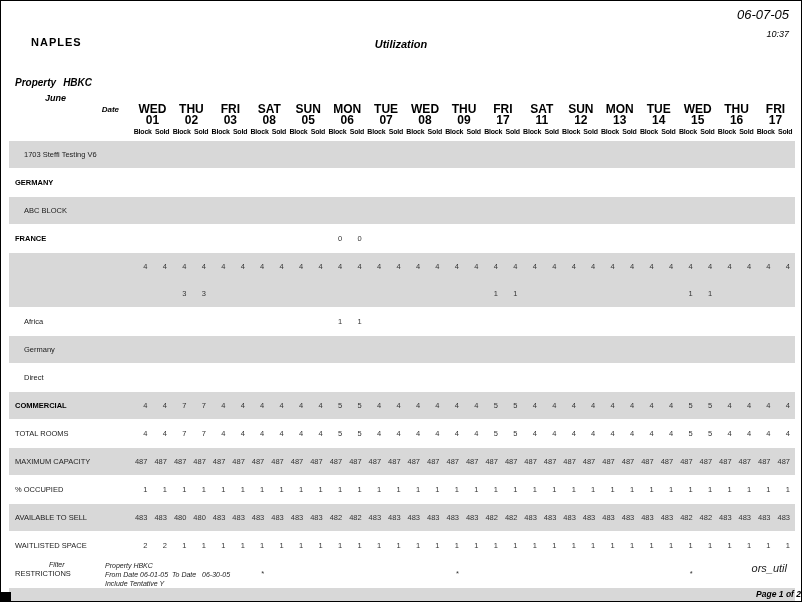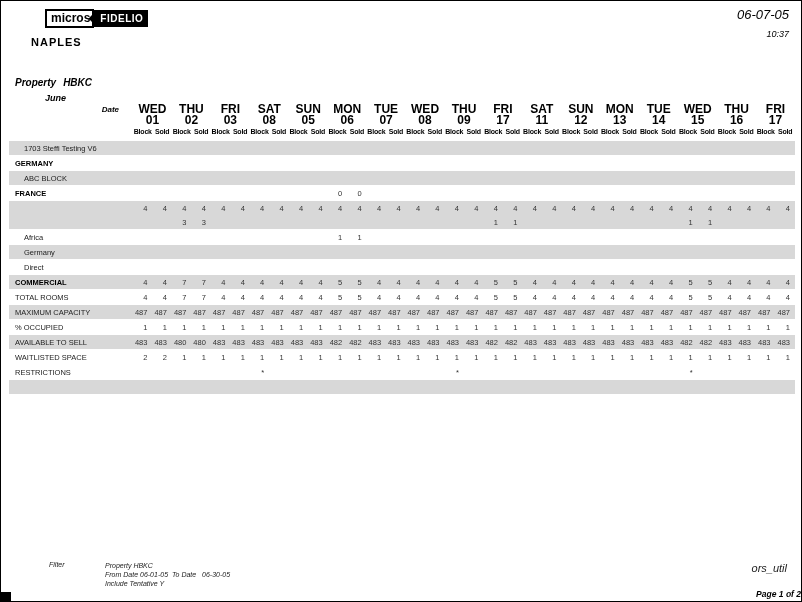--- a/index.html
+++ b/index.html
@@ -22,47 +22,43 @@
   .property-line .code { margin-left:7px; }
   .month { position:absolute; left:44px; top:92px; font-weight:bold; font-style:italic; font-size:9px; }
   
   .utable { position:absolute; left:8px; top:103px; width:786px; }
   .grid-row { display:grid; grid-template-columns:124px repeat(34, 1fr); align-items:center; }
   .hline { height:11px; line-height:11px; }
   .hline.bs { height:12px; line-height:12px; margin-bottom:3px; }
   .date-lbl { grid-column:1; text-align:right; padding-right:14px; font-style:italic; font-weight:bold; font-size:8px; }
   .hdr-day, .hdr-num { text-align:center; font-weight:bold; font-size:12px; }
   .hdr-bs { text-align:center; font-weight:bold; font-size:7px; letter-spacing:-0.2px; white-space:nowrap; overflow:hidden; }
-  .trow { height:14px; line-height:11px; margin-bottom:1px; font-size:8px; }
+  .trow { height:27px; line-height:11px; margin-bottom:1px; font-size:8px; }
   .trow.nogap { margin-bottom:0; }
   .trow.shade { background:#d8d8d8; }
   .lbl { grid-column:1; padding-left:6px; white-space:nowrap; overflow:hidden; font-size:7.5px; color:#222; }
   .lbl.indent { padding-left:15px; }
   .lbl.bold { font-weight:bold; color:#000; }
   .cell { text-align:right; padding-right:5px; font-size:7.5px; color:#333; white-space:nowrap; }
   
   .footer-filter { position:absolute; left:48px; top:560px; display:flex; font-size:7px; font-style:italic; color:#222; }
   .footer-filter .flabel { width:56px; }
   .footer-filter .flines div { white-space:pre; line-height:9px; }
   .page-info { position:absolute; left:0; right:0; top:560px; text-align:right; font-size:8.5px; font-style:italic; font-weight:bold;margin-top:28px; }
   .report-id { position:absolute; right:14px; top:561px; font-size:11px; font-style:italic; color:#222; }
   .corner-mark { position:absolute; left:0; bottom:0; width:10px; height:9px; background:#000; }
 </style>
 </head>
 <body>
 
 <div class="page">
 
-  <div class="logo">
-    <span class="logo-micros">micros</span>
-    <span class="logo-diamond"></span>
-    <span class="logo-fidelio">FIDELIO</span>
-  </div>
 
   <div class="office">NAPLES</div>
+  <div class="subtitle-center">Utilization</div>
   <div class="print-date">06-07-05</div>
   <div class="print-time">10:37</div>
 
   <div class="property-line">
     <span>Property</span><span class="code">HBKC</span>
   </div>
   <div class="month">June</div>
 
   <div class="utable" id="utable">
       <div class="grid-row hline">

